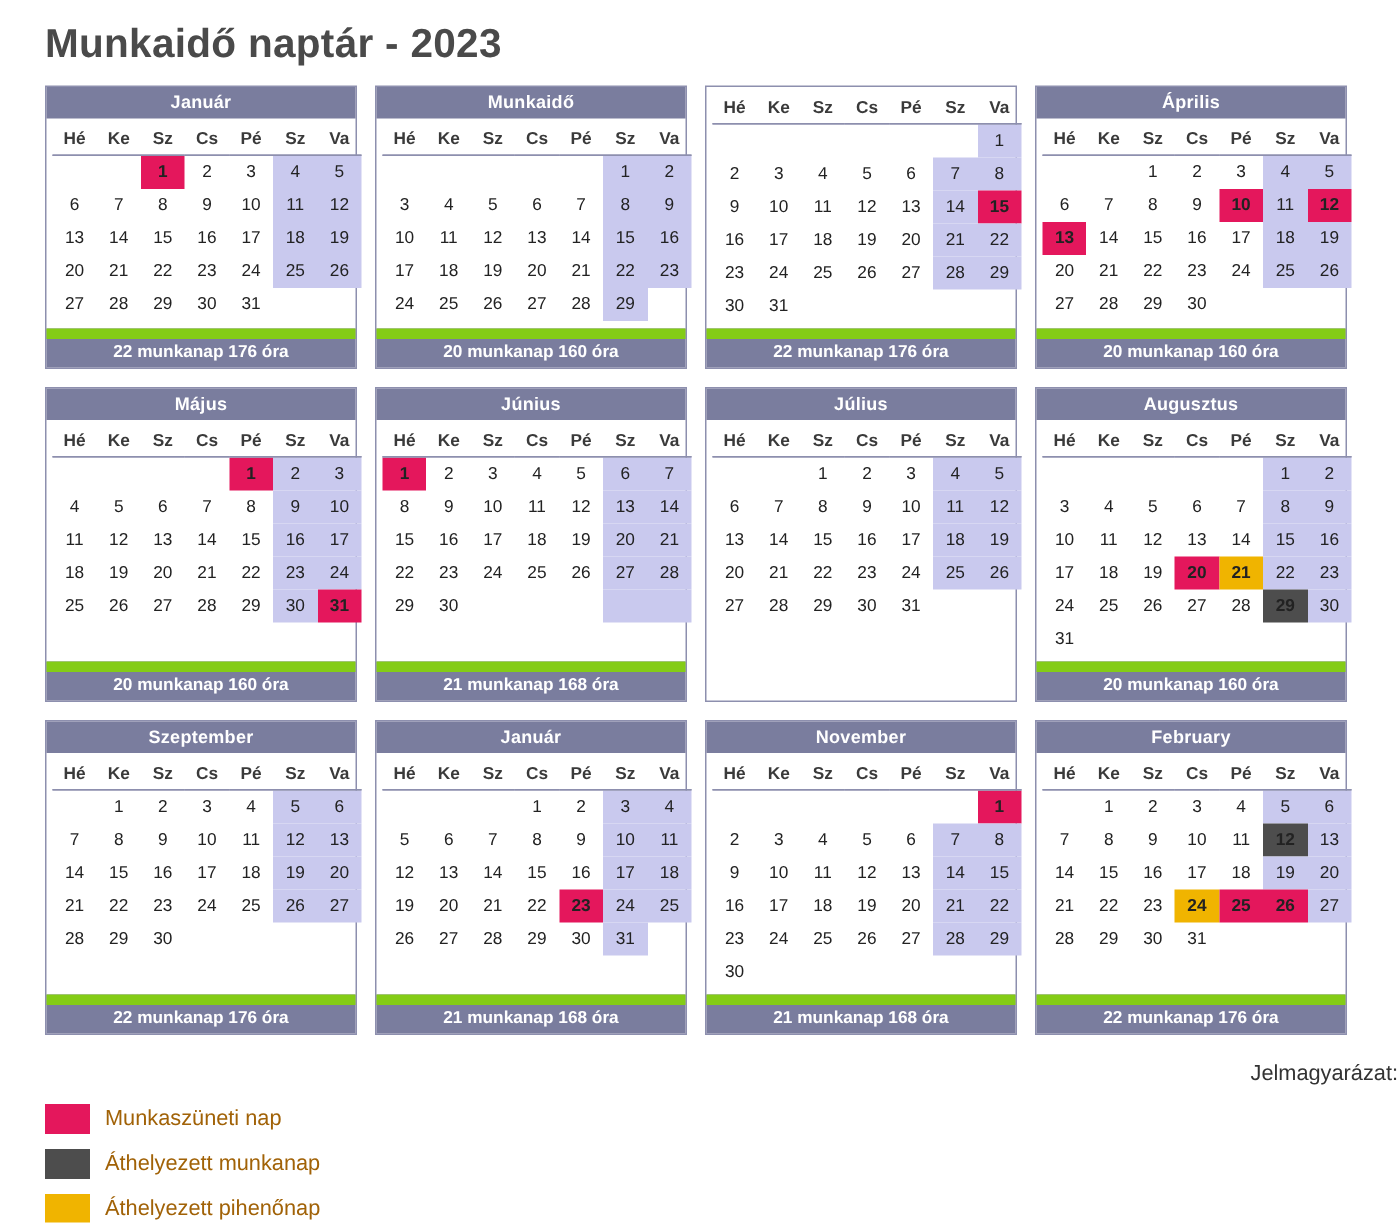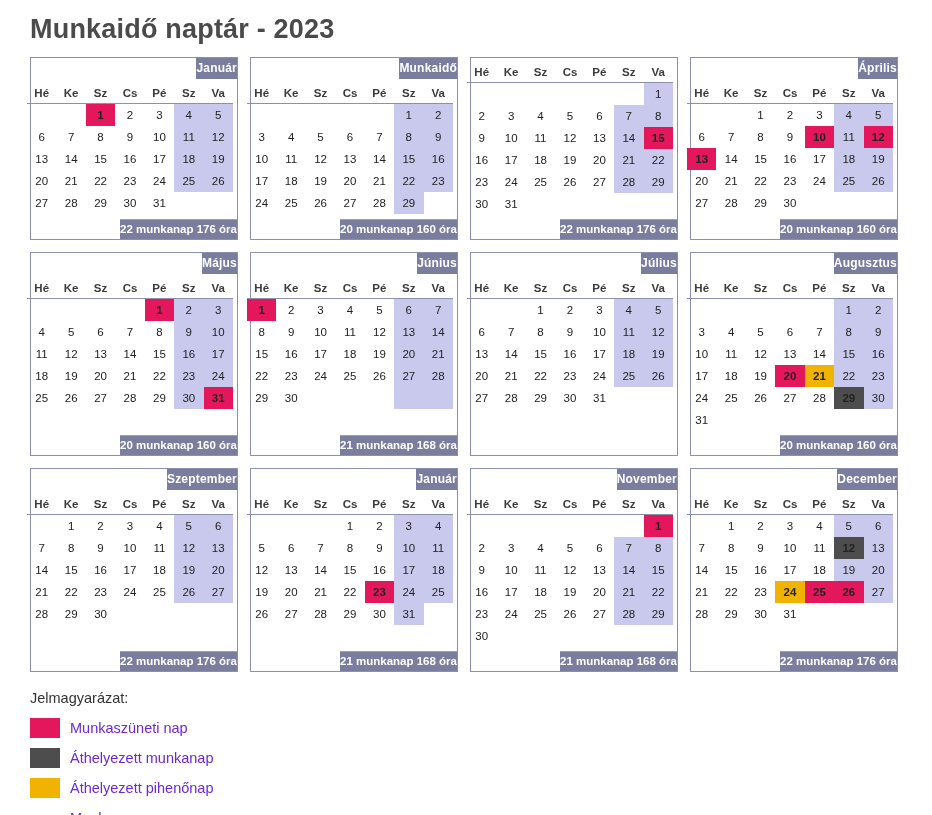--- a/index.html
+++ b/index.html
@@ -22,21 +22,20 @@
     grid-template-columns:repeat(4, 208px);
     column-gap:12px;
     row-gap:12px;
     margin-left:30px;
   }
   .month{
     border:1px solid #8d8fae;
     background:#fff;
     display:flex;
     flex-direction:column;
-    align-items:flex-end;
   }
   .month-title{
     background:#7a7d9e;
     color:#ffffff;
     text-align:center;
     font-size:12px;
     font-weight:bold;
     padding:3px 0 4px 0;
     letter-spacing:0.2px;
   }
@@ -67,42 +66,43 @@
   td.moved-work{background:#4d4d4d;color:#ffffff;font-weight:bold;}
   td.empty{background:transparent;}
   .month-footer{
     background:#7a7d9e;
     color:#ffffff;
     text-align:center;
     font-size:11.5px;
     font-weight:bold;
     padding:3px 0 4px 0;
     margin-top:auto;
-    border-top:1px solid #84cc16;
+    border-top:7px solid #84cc16;
   }
   .legend{
     margin:18px 0 0 30px;
   }
   .legend-title{
     font-size:14.5px;
     color:#333;
     margin-bottom:7px;
+    text-align:right;
   }
   .legend-row{
     display:flex;
     align-items:center;
     height:30px;
   }
   .swatch{
     width:30px;height:20px;
     margin-right:10px;
     flex:0 0 auto;
   }
   .swatch.none{background:transparent;}
-  .legend-label{font-size:14.5px;color:#6d28d9;}
+  .legend-label{font-size:14.5px;color:#a16207;}
 </style>
 </head>
 <body>
 
 <h1 id="page-title">Munkaidő naptár - 2023</h1>
 
 <div class="calendar-grid">
     <div class="month">
       <div class="month-title">Január</div>
       <table class="days">
@@ -826,21 +826,21 @@
             <td class="empty">&nbsp;</td>
             <td class="empty">&nbsp;</td>
             <td class="empty">&nbsp;</td>
             <td class="empty">&nbsp;</td>
           </tr>
         </tbody>
       </table>
       <div class="month-footer">21 munkanap 168 óra</div>
     </div>
     <div class="month">
-      <div class="month-title">December</div>
+      <div class="month-title">February</div>
       <table class="days">
         <thead>
           <tr>
             <th>Hé</th>
             <th>Ke</th>
             <th>Sz</th>
             <th>Cs</th>
             <th>Pé</th>
             <th>Sz</th>
             <th>Va</th>

